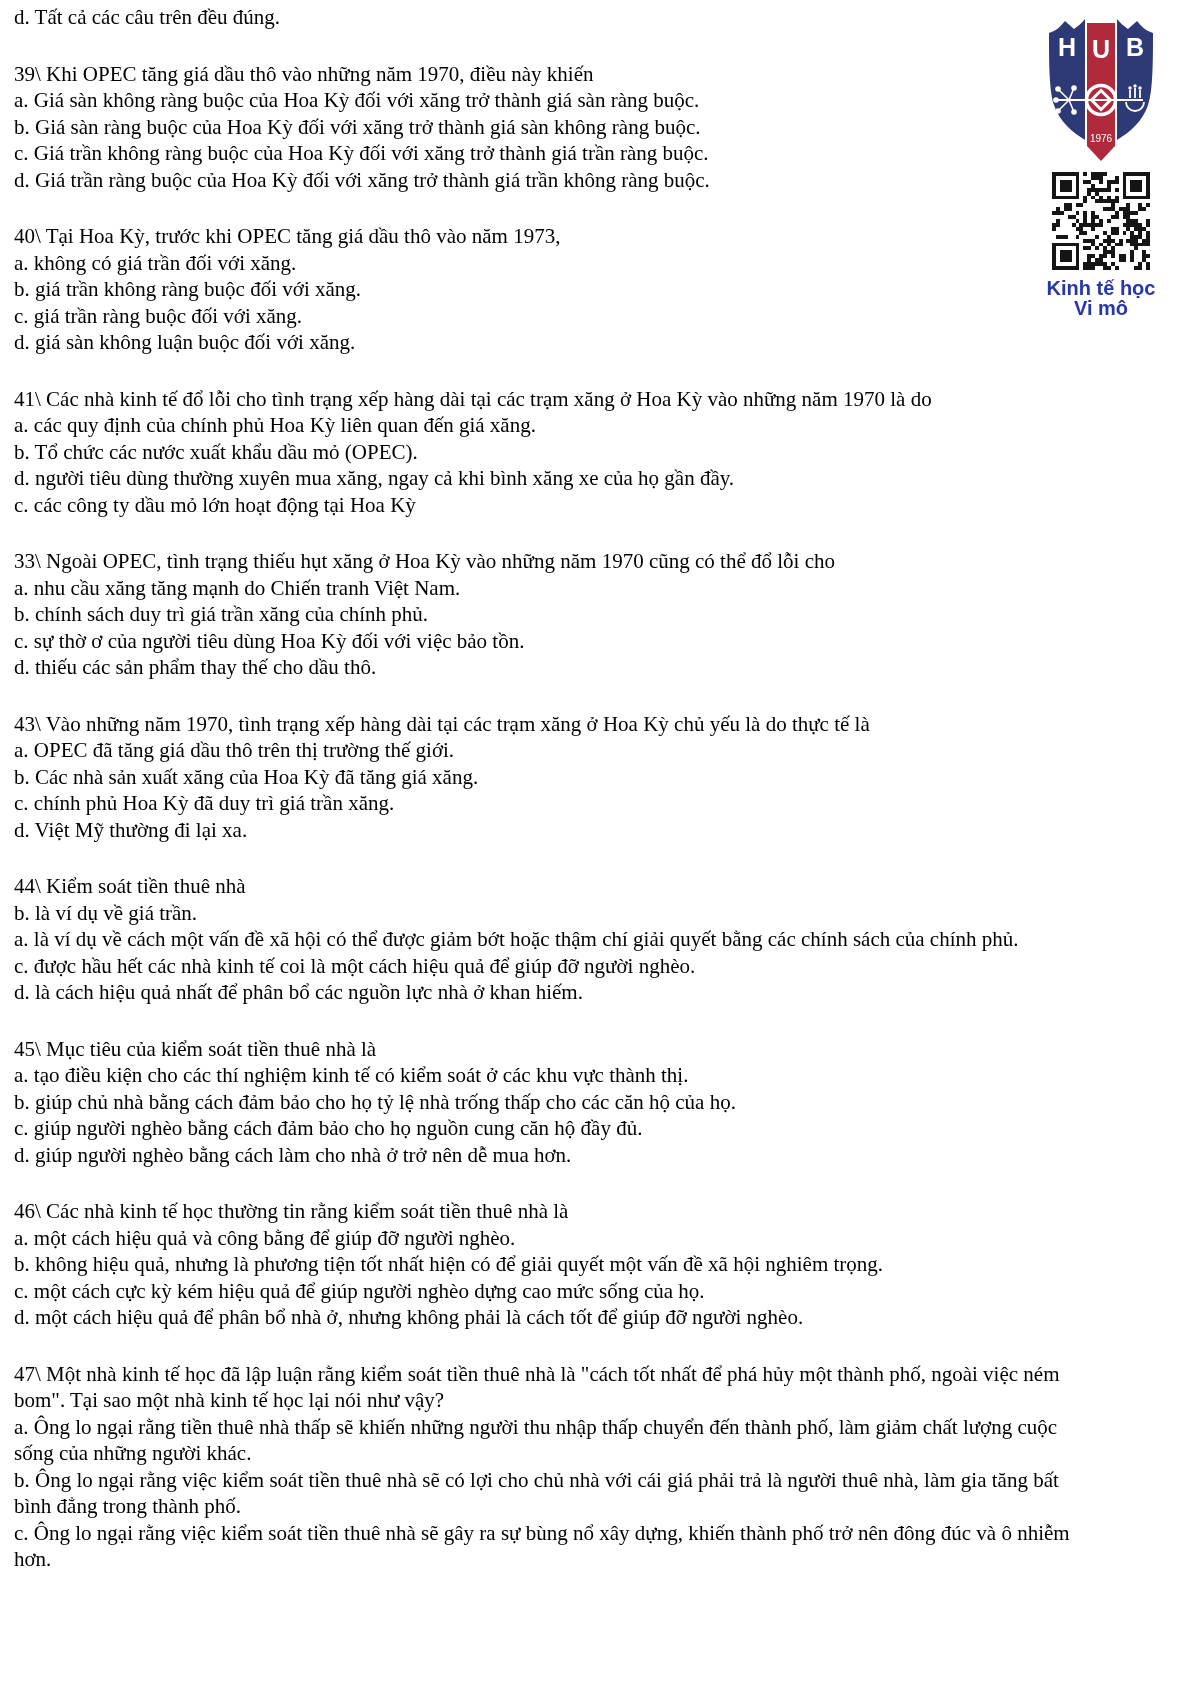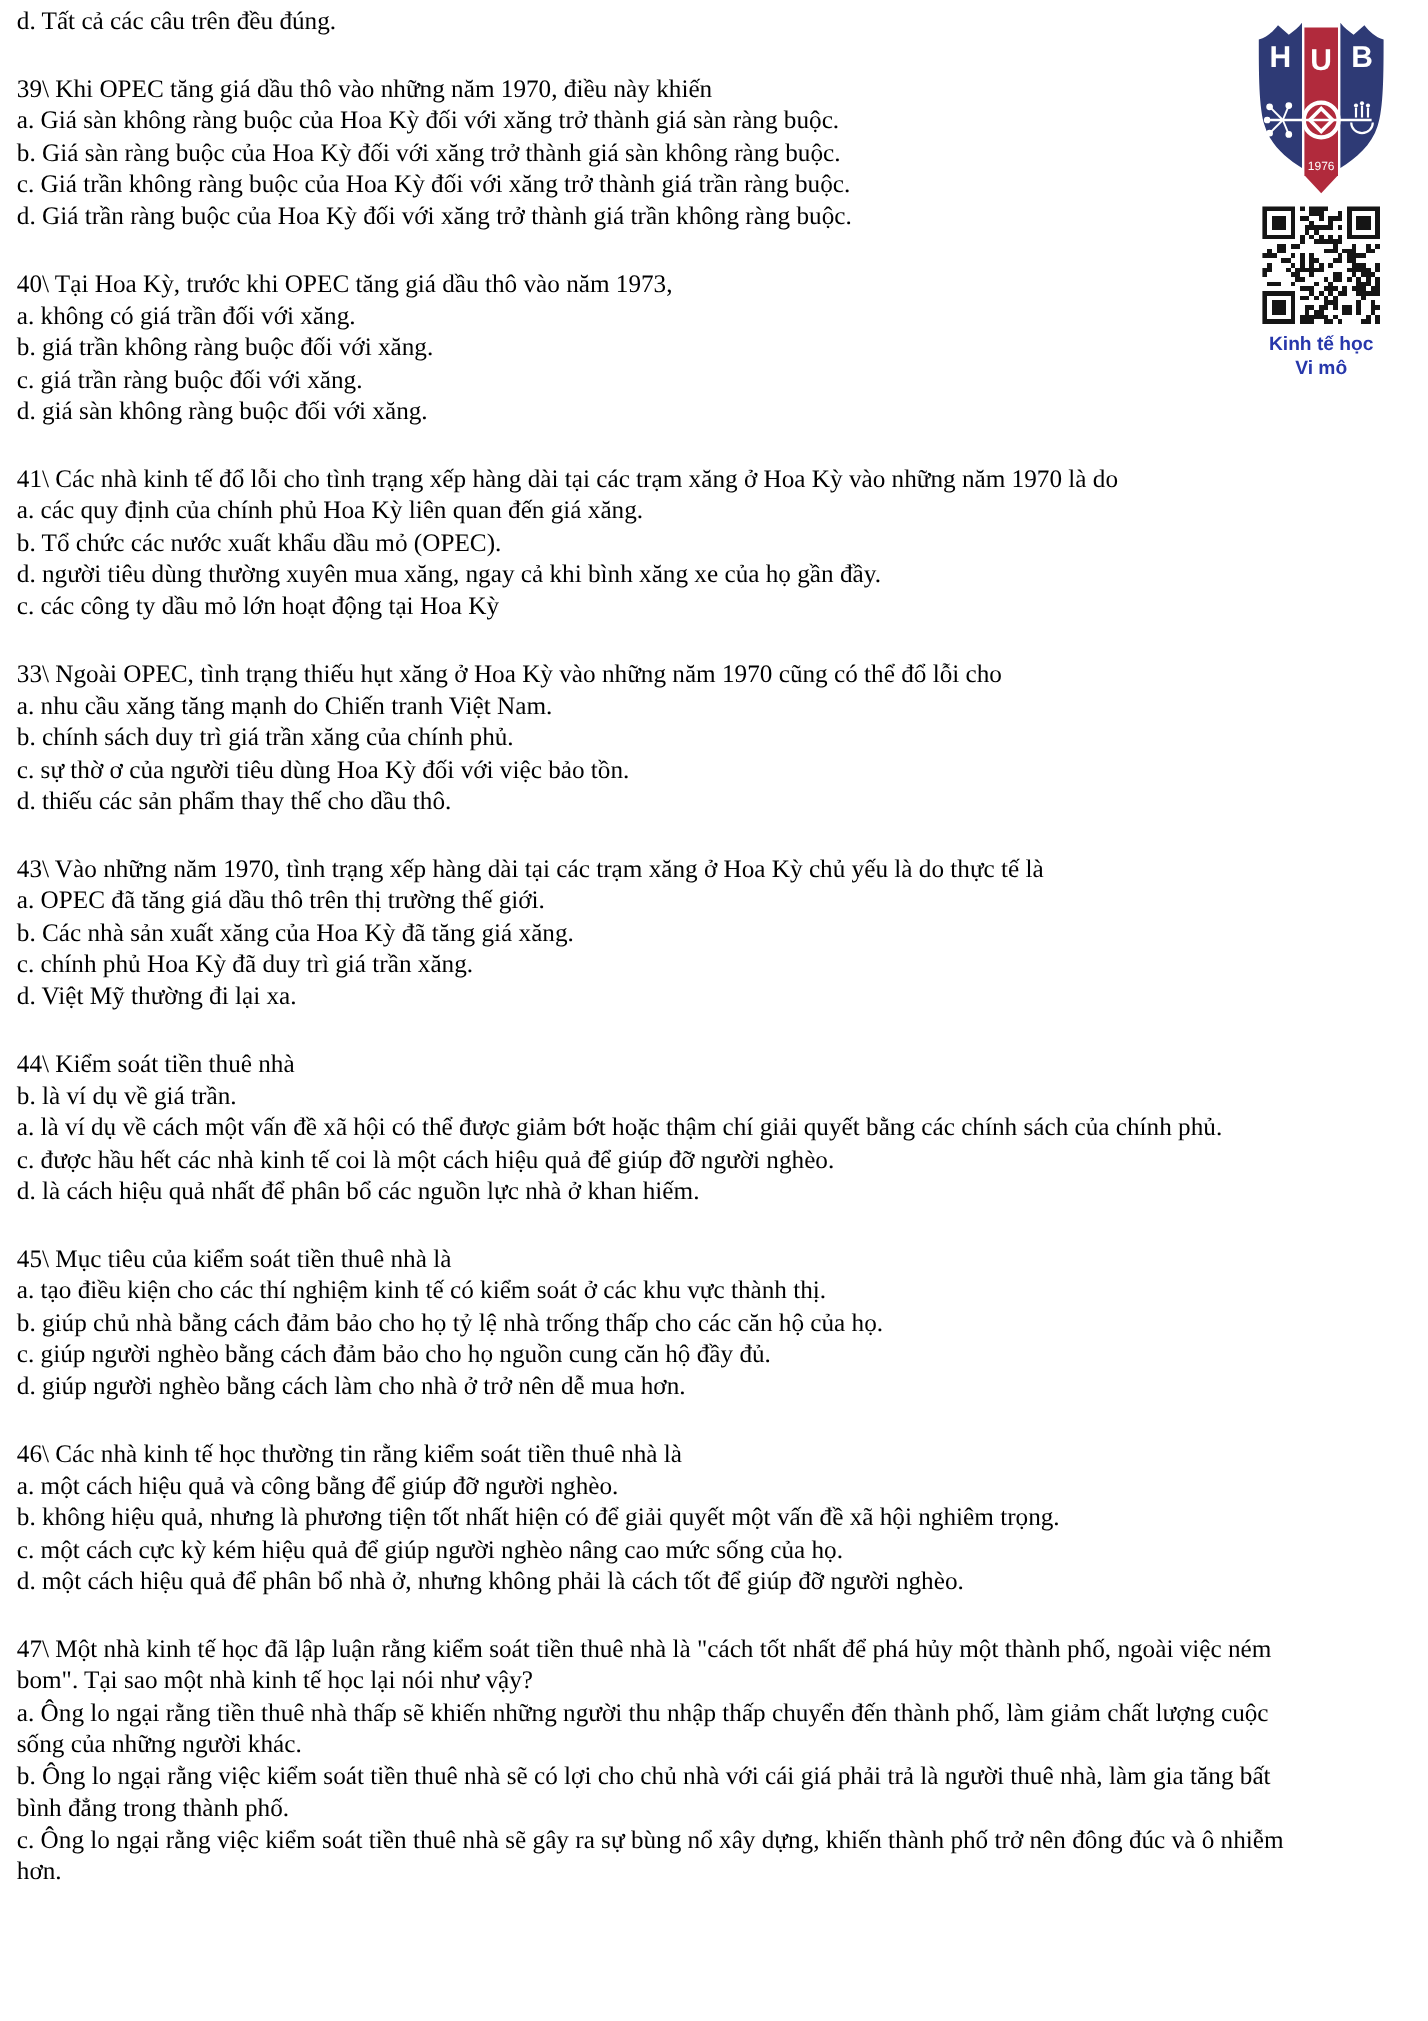--- a/index.html
+++ b/index.html
@@ -37,21 +37,21 @@
     margin-top: 8px;
     width: 98px;
     height: 98px;
     background: #fff;
   }
   .caption {
     margin-top: 8px;
     text-align: center;
     font-family: "Liberation Sans", sans-serif;
     font-weight: bold;
-    font-size: 16px;
+    font-size: 20px;
     line-height: 20px;
   }
 </style>
 </head>
 <body>
 
 <div class="page">
 
   <div class="branding">
     <div class="logo-wrap">
@@ -329,21 +329,21 @@
           <div class="option">a. Giá sàn không ràng buộc của Hoa Kỳ đối với xăng trở thành giá sàn ràng buộc.</div>
           <div class="option">b. Giá sàn ràng buộc của Hoa Kỳ đối với xăng trở thành giá sàn không ràng buộc.</div>
           <div class="option">c. Giá trần không ràng buộc của Hoa Kỳ đối với xăng trở thành giá trần ràng buộc.</div>
           <div class="option">d. Giá trần ràng buộc của Hoa Kỳ đối với xăng trở thành giá trần không ràng buộc.</div>
         </div>
         <div class="question">
           <div class="stem">40\ Tại Hoa Kỳ, trước khi OPEC tăng giá dầu thô vào năm 1973,</div>
           <div class="option">a. không có giá trần đối với xăng.</div>
           <div class="option">b. giá trần không ràng buộc đối với xăng.</div>
           <div class="option">c. giá trần ràng buộc đối với xăng.</div>
-          <div class="option">d. giá sàn không ràng buộc đối với xăng.</div>
+          <div class="option">d. giá sàn không luận buộc đối với xăng.</div>
         </div>
         <div class="question">
           <div class="stem">41\ Các nhà kinh tế đổ lỗi cho tình trạng xếp hàng dài tại các trạm xăng ở Hoa Kỳ vào những năm 1970 là do</div>
           <div class="option">a. các quy định của chính phủ Hoa Kỳ liên quan đến giá xăng.</div>
           <div class="option">b. Tổ chức các nước xuất khẩu dầu mỏ (OPEC).</div>
           <div class="option">d. người tiêu dùng thường xuyên mua xăng, ngay cả khi bình xăng xe của họ gần đầy.</div>
           <div class="option">c. các công ty dầu mỏ lớn hoạt động tại Hoa Kỳ</div>
         </div>
         <div class="question">
           <div class="stem">33\ Ngoài OPEC, tình trạng thiếu hụt xăng ở Hoa Kỳ vào những năm 1970 cũng có thể đổ lỗi cho</div>
@@ -370,21 +370,21 @@
           <div class="stem">45\ Mục tiêu của kiểm soát tiền thuê nhà là</div>
           <div class="option">a. tạo điều kiện cho các thí nghiệm kinh tế có kiểm soát ở các khu vực thành thị.</div>
           <div class="option">b. giúp chủ nhà bằng cách đảm bảo cho họ tỷ lệ nhà trống thấp cho các căn hộ của họ.</div>
           <div class="option">c. giúp người nghèo bằng cách đảm bảo cho họ nguồn cung căn hộ đầy đủ.</div>
           <div class="option">d. giúp người nghèo bằng cách làm cho nhà ở trở nên dễ mua hơn.</div>
         </div>
         <div class="question">
           <div class="stem">46\ Các nhà kinh tế học thường tin rằng kiểm soát tiền thuê nhà là</div>
           <div class="option">a. một cách hiệu quả và công bằng để giúp đỡ người nghèo.</div>
           <div class="option">b. không hiệu quả, nhưng là phương tiện tốt nhất hiện có để giải quyết một vấn đề xã hội nghiêm trọng.</div>
-          <div class="option">c. một cách cực kỳ kém hiệu quả để giúp người nghèo nâng cao mức sống của họ.</div>
+          <div class="option">c. một cách cực kỳ kém hiệu quả để giúp người nghèo dựng cao mức sống của họ.</div>
           <div class="option">d. một cách hiệu quả để phân bổ nhà ở, nhưng không phải là cách tốt để giúp đỡ người nghèo.</div>
         </div>
         <div class="question">
           <div class="stem">47\ Một nhà kinh tế học đã lập luận rằng kiểm soát tiền thuê nhà là "cách tốt nhất để phá hủy một thành phố, ngoài việc ném bom". Tại sao một nhà kinh tế học lại nói như vậy?</div>
           <div class="option">a. Ông lo ngại rằng tiền thuê nhà thấp sẽ khiến những người thu nhập thấp chuyển đến thành phố, làm giảm chất lượng cuộc sống của những người khác.</div>
           <div class="option">b. Ông lo ngại rằng việc kiểm soát tiền thuê nhà sẽ có lợi cho chủ nhà với cái giá phải trả là người thuê nhà, làm gia tăng bất bình đẳng trong thành phố.</div>
           <div class="option">c. Ông lo ngại rằng việc kiểm soát tiền thuê nhà sẽ gây ra sự bùng nổ xây dựng, khiến thành phố trở nên đông đúc và ô nhiễm hơn.</div>
         </div>
       </div>
   </div>

